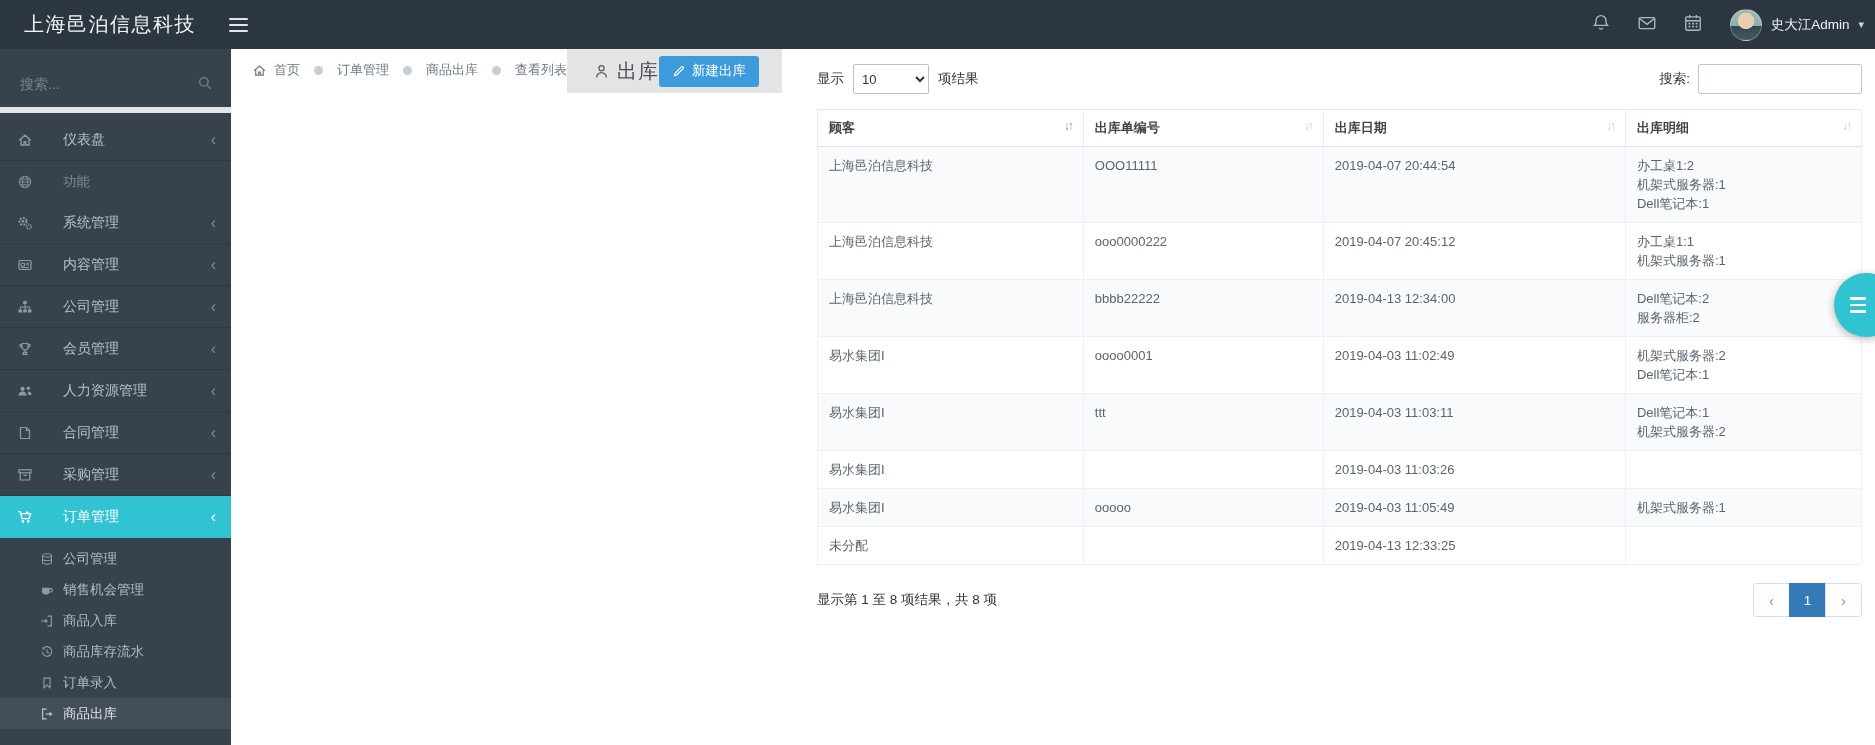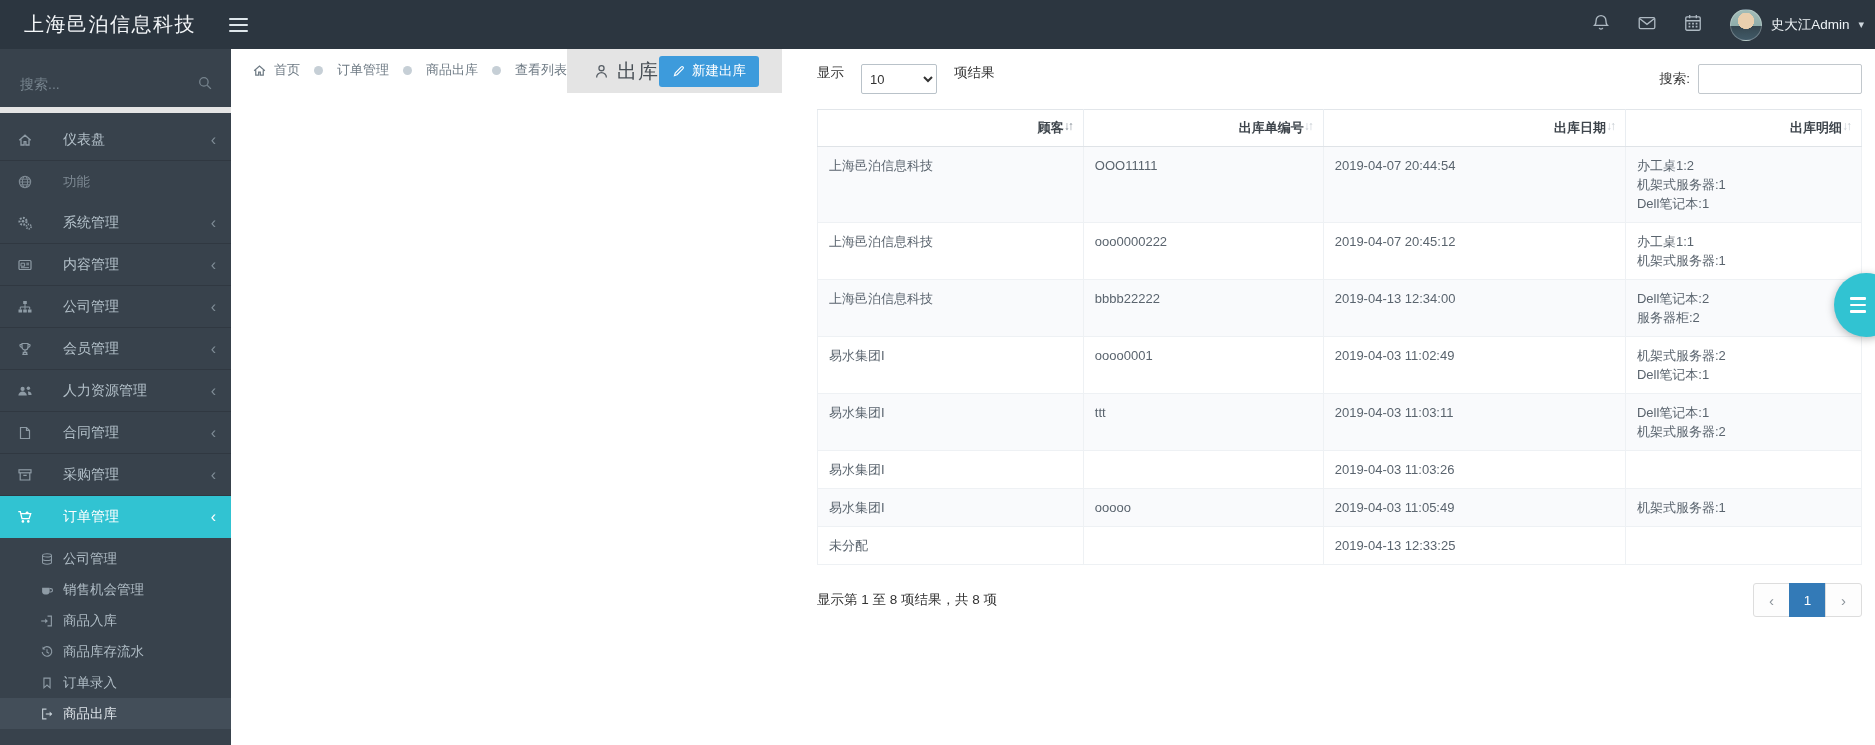--- a/index.html
+++ b/index.html
@@ -66,28 +66,28 @@
   .ph-ic{color:#565d64;margin-right:7px;display:flex}
   .ph-ic svg{width:17px;height:17px}
   .pageheader h1{font-size:20px;font-weight:400;color:#49505\6;color:#495056;margin:0;letter-spacing:1px}
   .btn-new{margin-left:auto;background:#3d9bdc;color:#fff;border:none;border-radius:3px;height:31px;
            padding:0 13px;font-size:13.5px;display:flex;align-items:center;gap:6px;cursor:pointer}
   .btn-new svg{width:14px;height:14px}
 
   
   .content{padding:15px 13px 0 35px;flex:1;display:flex;flex-direction:column;min-width:0}
   .controls{display:flex;align-items:center;justify-content:space-between}
-  .ctl-left{display:flex;align-items:flex-start;gap:17px;font-size:13.5px;color:#333}
+  .ctl-left{display:flex;align-items:center;gap:9px;font-size:13.5px;color:#333}
   .ctl-left select{width:76px;height:30px;border:1px solid #b9c2c9;border-radius:2px;color:#333;
                    font-size:13px;padding:0 4px;background:#fff}
   .ctl-right{display:flex;align-items:center;gap:8px;font-size:13.5px;color:#333}
   .ctl-right input{width:146px;height:28px;border:1px solid #c2c8cd;border-radius:2px;padding:0 8px;font-size:13px;outline:none}
 
   table{border-collapse:collapse;width:100%;margin-top:15px;font-size:13px;table-layout:fixed}
-  thead th{text-align:right;font-weight:700;color:#3d444b;padding:9px 11px;
+  thead th{text-align:left;font-weight:700;color:#3d444b;padding:9px 11px;
            border-top:1px solid #e2e6ea;border-bottom:1px solid #dfe3e7;
            border-right:1px solid #e9edf1;border-left:1px solid #e9edf1}
   .sort{float:right;font-size:12px;letter-spacing:-2px;color:#c6ccd2;cursor:pointer}
   .sort.sorted{color:#848d96}
   tbody td{vertical-align:top;padding:9px 11px;border-bottom:1px solid #eef1f4;
            border-right:1px solid #eef1f4;border-left:1px solid #eef1f4;color:#5a646e;line-height:19px;
            overflow:hidden;white-space:nowrap;text-overflow:ellipsis}
   tbody tr:nth-child(odd){background:#f9fafc}
   td .dline{white-space:nowrap}
 

